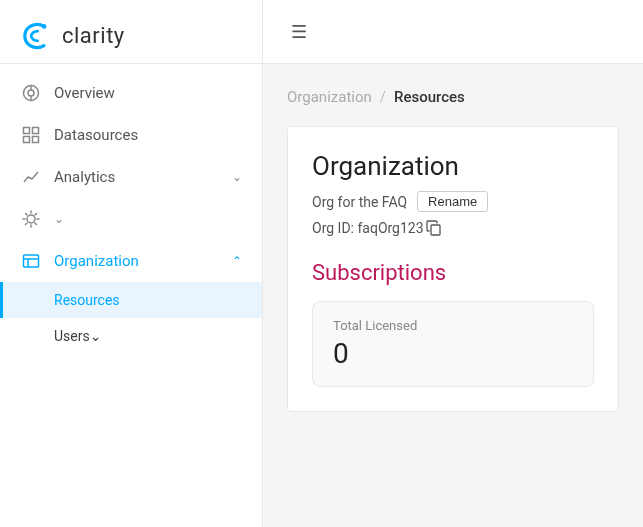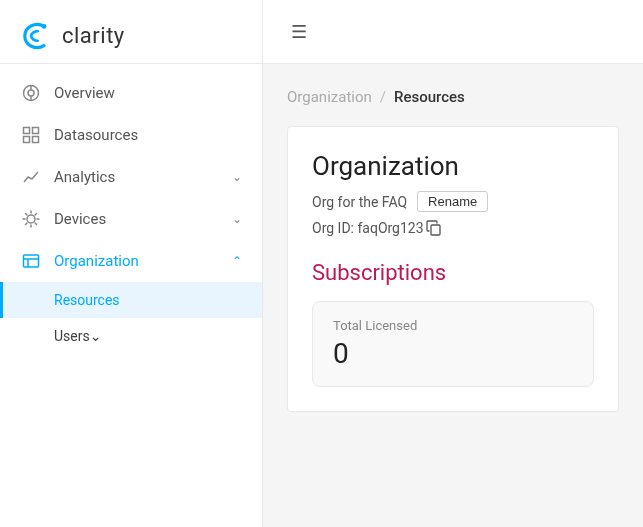--- a/index.html
+++ b/index.html
@@ -292,21 +292,20 @@
     </div>
 
     <div class="nav-item">
       <span class="nav-icon">
         <svg width="18" height="18" viewBox="0 0 18 18" fill="none">
           <circle cx="9" cy="9" r="4" stroke="#888" stroke-width="1.5"></circle>
           <path d="M9 1 L9 3 M9 15 L9 17 M1 9 L3 9 M15 9 L17 9" stroke="#888" stroke-width="1.5" stroke-linecap="round"></path>
           <path d="M3.5 3.5 L5 5 M13 13 L14.5 14.5 M3.5 14.5 L5 13 M13 5 L14.5 3.5" stroke="#888" stroke-width="1.5" stroke-linecap="round"></path>
         </svg>
       </span>
-      <span class="nav-label">Devices</span>
       <span class="chevron">⌄</span>
     </div>
 
     <div class="nav-item active-section">
       <span class="nav-icon">
         <svg width="18" height="18" viewBox="0 0 18 18" fill="none">
           <rect x="1.5" y="3" width="15" height="12" rx="1" stroke="#00aaff" stroke-width="1.5"></rect>
           <line x1="1.5" y1="7" x2="16.5" y2="7" stroke="#00aaff" stroke-width="1.5"></line>
           <line x1="6" y1="7" x2="6" y2="15" stroke="#00aaff" stroke-width="1.5"></line>
         </svg>

